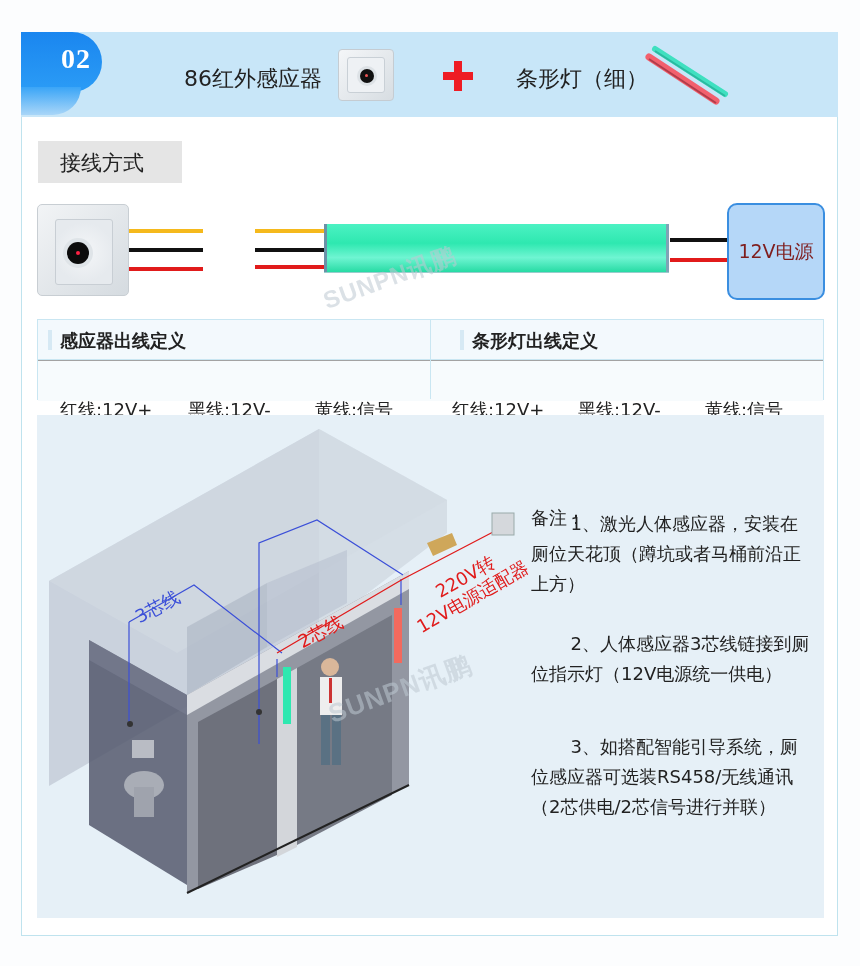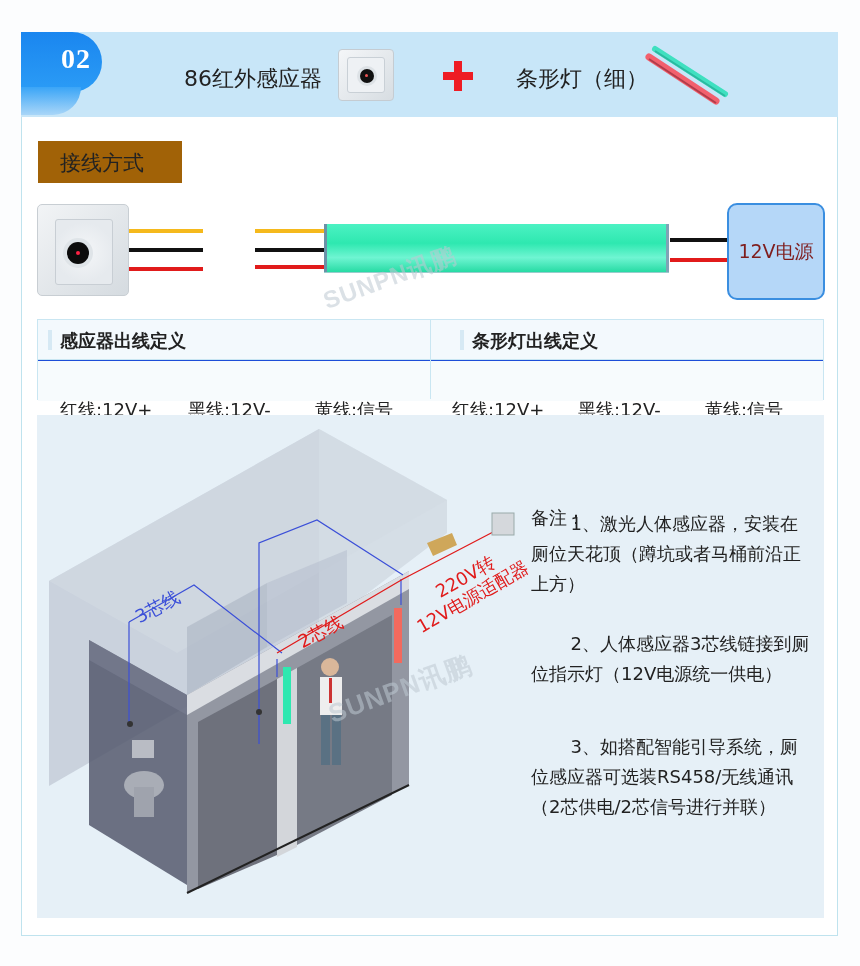--- a/index.html
+++ b/index.html
@@ -23,21 +23,21 @@
   .sensor-thumb .inner { position: absolute; left: 8px; top: 7px; width: 38px; height: 36px; border: 1px solid #c9d0d6;
            border-radius: 3px; background: #eef1f4; }
   .sensor-thumb .lens { position: absolute; left: 12px; top: 11px; width: 14px; height: 14px; border-radius: 50%;
            background: #111; box-shadow: 0 0 0 3px #dde2e6; }
   .sensor-thumb .lens::after { content: ""; position: absolute; left: 5px; top: 5px; width: 3px; height: 3px; background: #e55; border-radius: 50%; }
 
   .plus-icon { position: absolute; left: 443px; top: 61px; width: 30px; height: 30px; }
   .plus-icon::before { content: ""; position: absolute; left: 11px; top: 0; width: 8px; height: 30px; background: #ee1c24; }
   .plus-icon::after  { content: ""; position: absolute; left: 0; top: 11px; width: 30px; height: 8px; background: #ee1c24; }
 
-  .section-tab { position: absolute; left: 38px; top: 141px; width: 144px; height: 42px; background: #a16207; }
+  .section-tab { position: absolute; left: 38px; top: 141px; width: 144px; height: 42px; background: #e5e5e5; }
   .section-tab span { position: absolute; left: 22px; top: 8px; font-size: 21px; color: #222; }
 
   .big-sensor { position: absolute; left: 37px; top: 204px; width: 92px; height: 92px;
            background: linear-gradient(135deg, #f2f4f6 0%, #d5dbe0 100%); border: 1px solid #c8ced3; border-radius: 5px; }
   .big-sensor .inner { position: absolute; left: 17px; top: 14px; width: 58px; height: 66px; border: 1px solid #c8ced4;
            border-radius: 3px; background: radial-gradient(circle at 50% 50%, #f4f6f8 0%, #e6eaee 70%); }
   .big-sensor .lens { position: absolute; left: 11px; top: 22px; width: 22px; height: 22px; border-radius: 50%;
            background: #0c0c0c; box-shadow: 0 0 0 4px #dfe4e8; }
   .big-sensor .lens::after { content: ""; position: absolute; left: 9px; top: 9px; width: 4px; height: 4px; background: #f24; border-radius: 50%; }
 
@@ -50,21 +50,21 @@
            background: linear-gradient(180deg, #4cf2c3 0%, #2ee8b0 40%, #6ff5d2 70%, #27dba4 100%);
            border-left: 3px solid #6a92a8; border-right: 3px solid #7fa3b6; box-shadow: 0 1px 0 #9cc; }
 
   .psu-box { position: absolute; left: 727px; top: 203px; width: 98px; height: 97px;
            background: #b5d7f8; border: 2px solid #3a8ee0; border-radius: 10px; }
   .psu-box span { position: absolute; left: 0; right: 0; top: 34px; text-align: center; font-size: 19px; color: #7f1d1d; }
 
   .watermark { position: absolute; font-family: "Liberation Sans", sans-serif; font-weight: bold; color: rgba(190,200,210,0.55);
            transform: rotate(-20deg); letter-spacing: 1px; pointer-events: none; }
 
-  .deftable { position: absolute; left: 37px; top: 319px; width: 787px; height: 81px; border: 1px solid #c9e6f2; background: #1d4ed8; }
+  .deftable { position: absolute; left: 37px; top: 319px; width: 787px; height: 81px; border: 1px solid #c9e6f2; background: #a3a3a3; }
   .deftable .row { position: absolute; left: 0; right: 0; height: 40px; }
   .deftable .row.h { top: 0; border-bottom: 1px solid #c9e6f2; background: #f3f9fd; }
   .deftable .row.b { top: 41px; background: #f7fbfd; }
   .deftable .vsep { position: absolute; left: 392px; top: 0; bottom: 0; width: 1px; background: #c9e6f2; }
   .deftable .hcell { position: absolute; top: 9px; font-size: 18px; font-weight: bold; color: #222; padding-left: 12px; }
   .deftable .hcell::before { content: ""; position: absolute; left: 0; top: 1px; width: 4px; height: 20px; background: #d6e9f4; }
   .deftable .bcell { position: absolute; top: 9px; font-size: 18px; color: #222; margin-top: 28px; }
 
   .diagram { position: absolute; left: 37px; top: 415px; width: 787px; height: 503px; background: #e6f0f7; }
   .note-title { position: absolute; left: 531px; top: 459px; font-size: 18px; color: #222; margin-top: 47px; }

